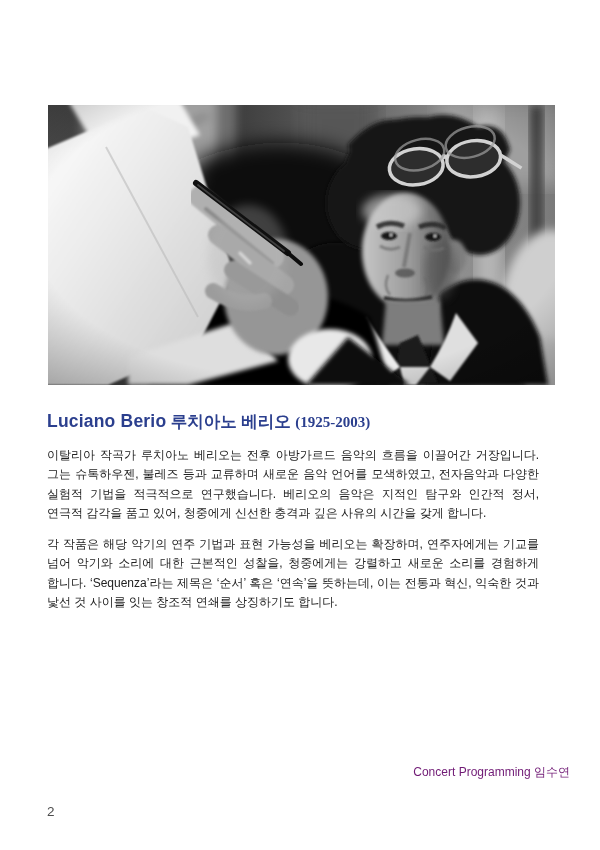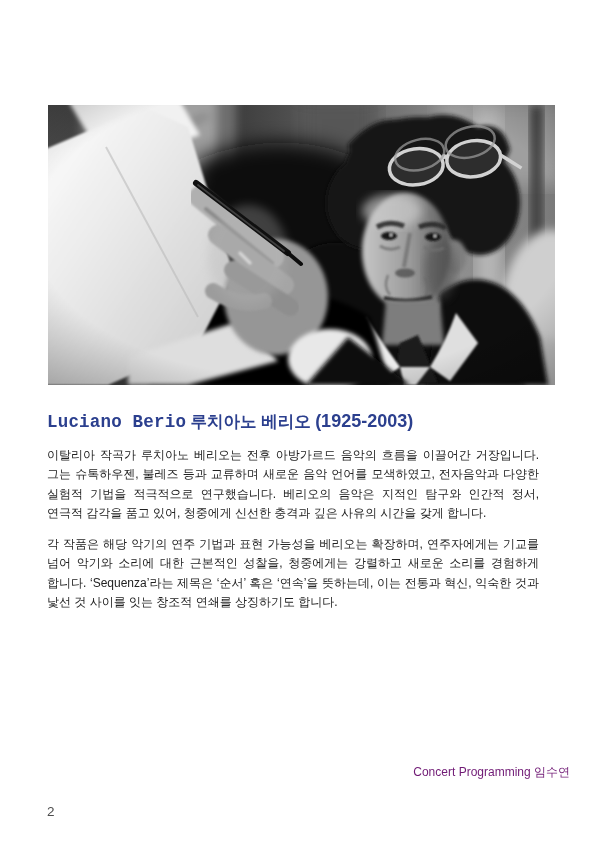--- a/index.html
+++ b/index.html
@@ -10,25 +10,25 @@
   .photo-wrap{
     position:absolute;left:48px;top:105px;width:507px;height:280px;
     background:#3c3c3c;overflow:hidden;
   }
   .photo-wrap svg{display:block;}
   .heading{
     position:absolute;left:47px;top:411px;width:508px;
     color:#2b3f8e;white-space:nowrap;
   }
   .name-latin{
-    font-family:Liberation Mono, monospace;
+    font-family:Liberation Sans, sans-serif;
     font-weight:700;font-size:17.5px;letter-spacing:.2px;
   }
   .name-korean{font-weight:700;font-size:16.5px;}
-  .years{font-weight:700;font-size:18px;}
+  .years{font-weight:700;font-size:15px;font-family:Liberation Serif, serif;}
   .bio{
     position:absolute;left:47px;top:446px;width:508px;
     font-size:12px;line-height:19.3px;color:#222222;
     text-align:justify;word-break:keep-all;
   }
   .bio p{margin:0 16px 12px 0;}
   .bio p.tight{margin-bottom:0;}
   .credit{
     position:absolute;right:30px;top:764px;
     font-size:12px;color:#701a75;

